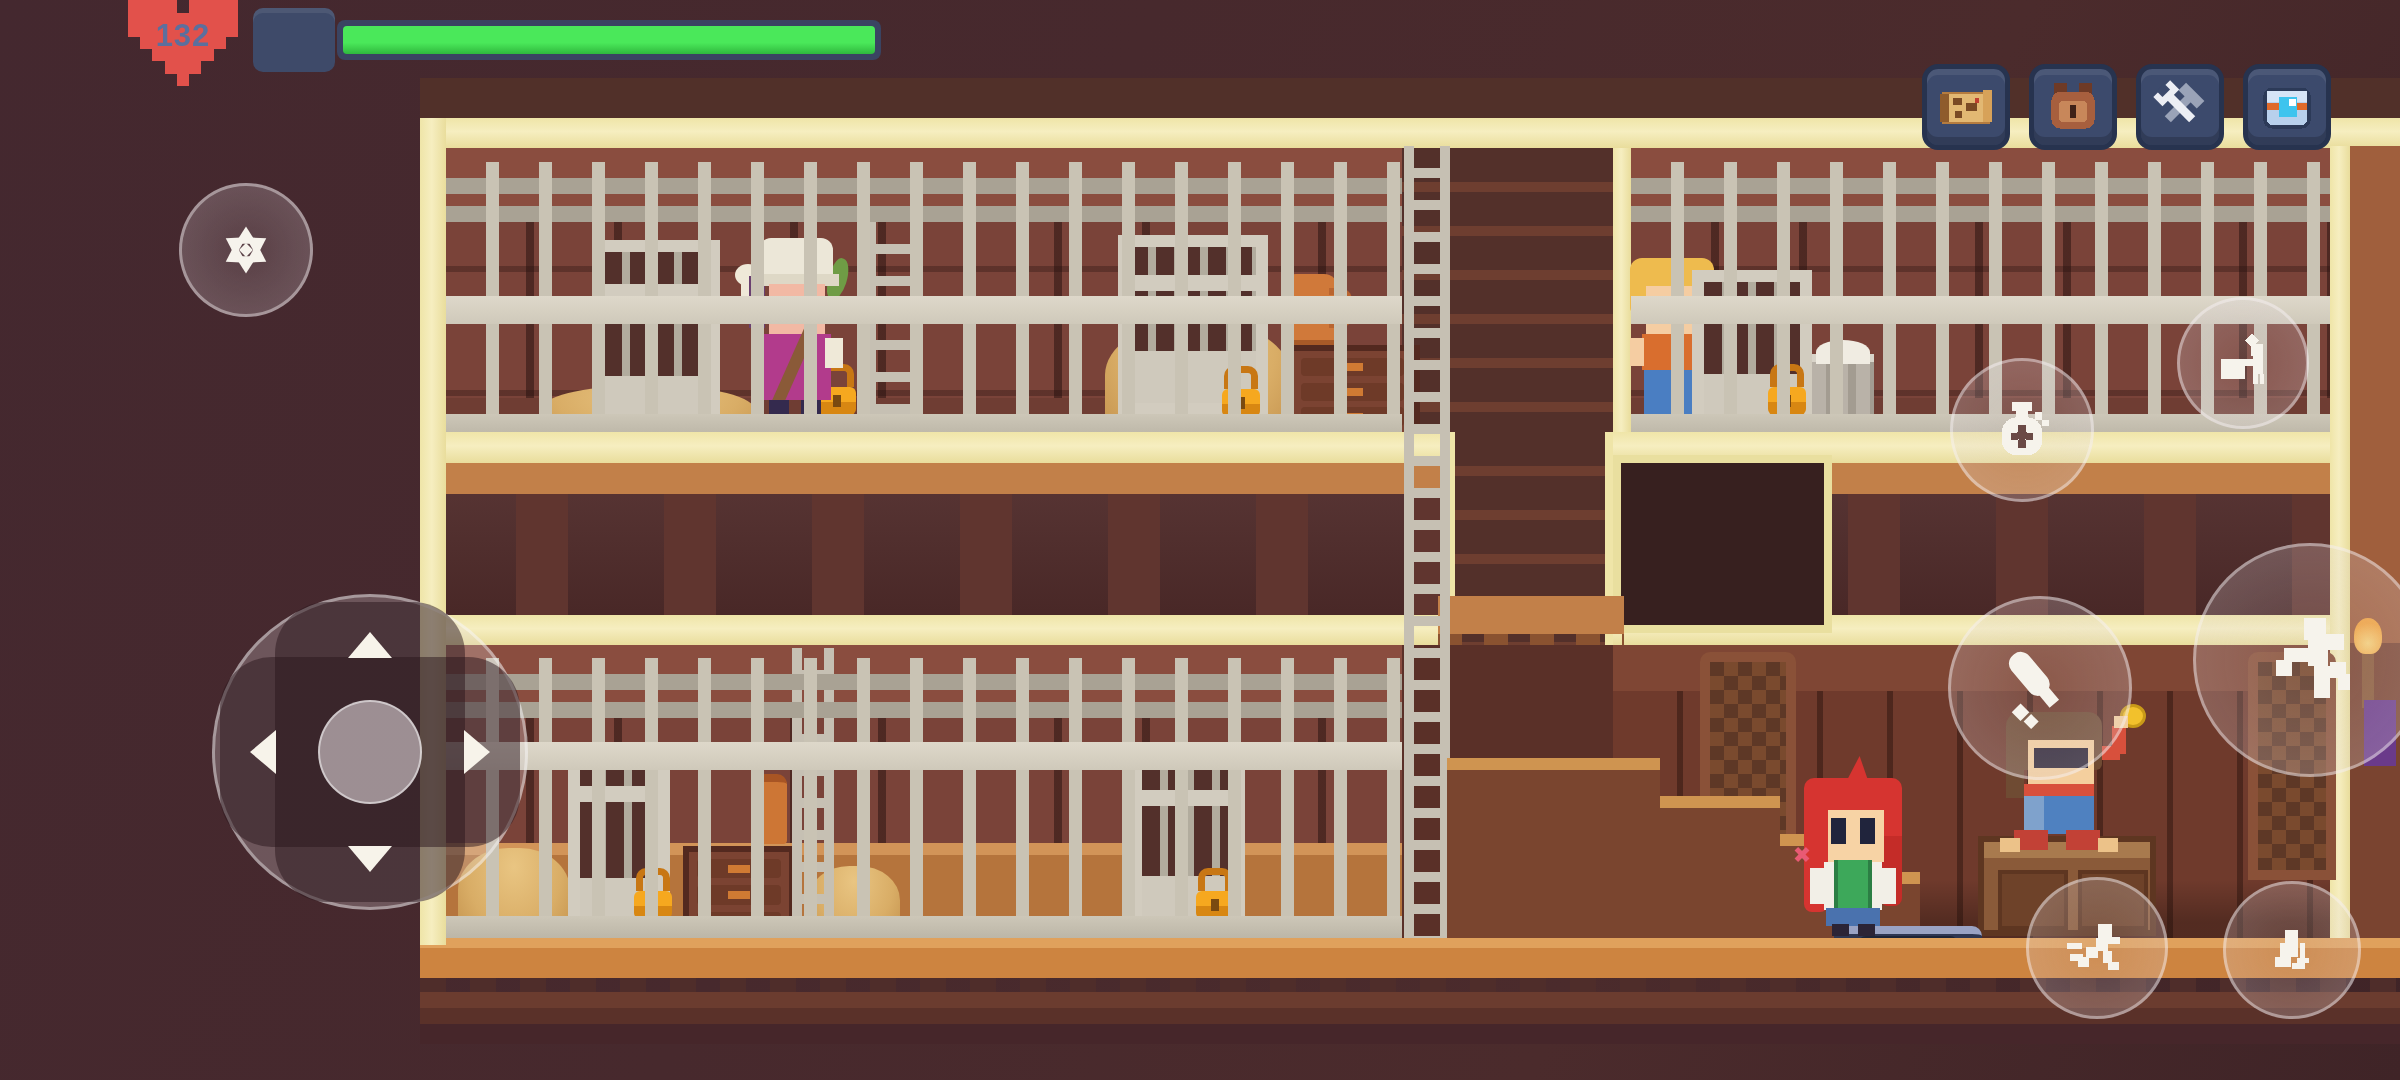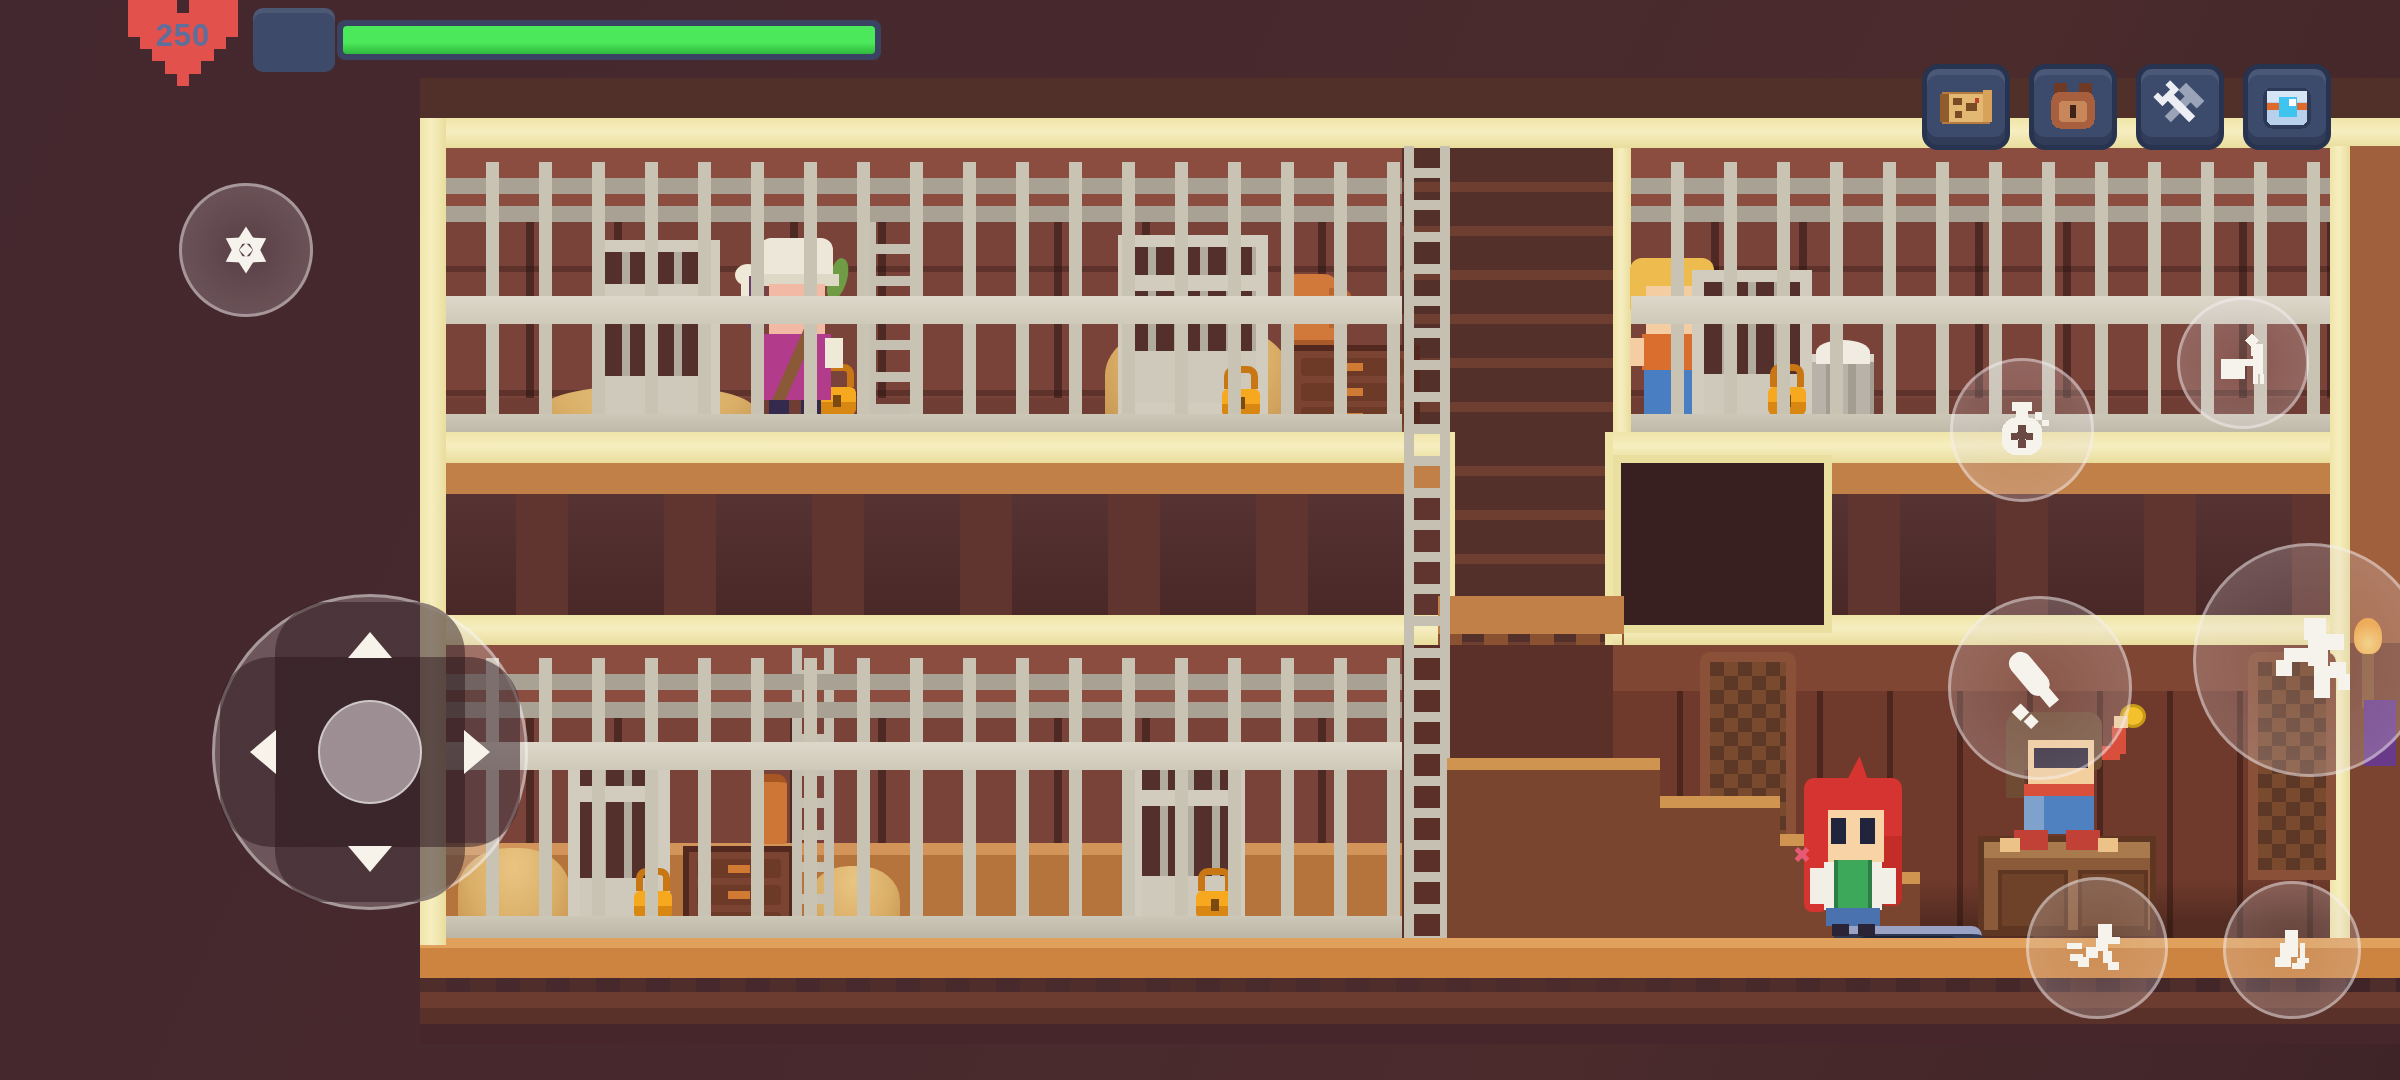--- a/index.html
+++ b/index.html
@@ -313,21 +313,21 @@
           <rect x="72" y="0" width="24" height="12"></rect>
         <rect x="0" y="12" width="48" height="12"></rect>
           <rect x="60" y="12" width="48" height="12"></rect>
         <rect x="0" y="24" width="108" height="24"></rect>
         <rect x="12" y="48" width="84" height="12"></rect>
         <rect x="24" y="60" width="60" height="12"></rect>
         <rect x="36" y="72" width="36" height="12"></rect>
         <rect x="48" y="84" width="12" height="12"></rect>
       </g>
     </svg>
-    <div class="hp-num" style="top:30px;">250</div>
+    <div class="hp-num" style="top:30px;">132</div>
   </div>
   <div class="abs" style="left:253px;top:8px;width:82px;height:64px;background:#3e4a69;border-radius:10px;box-shadow:inset 0 5px 0 rgba(255,255,255,.08);"></div>
   <div class="abs" style="left:337px;top:20px;width:544px;height:40px;background:#3a4462;border-radius:8px;">
     <div class="abs" style="left:6px;top:6px;width:532px;height:28px;background:linear-gradient(180deg,#4ae85a 0 60%,#2fb83e);border-radius:4px;"></div>
   </div>
 
   <div class="abs menu-btn" style="left:1922px;top:64px;">
     <svg width="56" height="56" viewBox="0 0 52 52" shape-rendering="crispEdges">
       <rect x="4" y="12" width="44" height="30" fill="#b57c3f"></rect>
       <rect x="2" y="14" width="8" height="26" fill="#8f5c2c"></rect>

